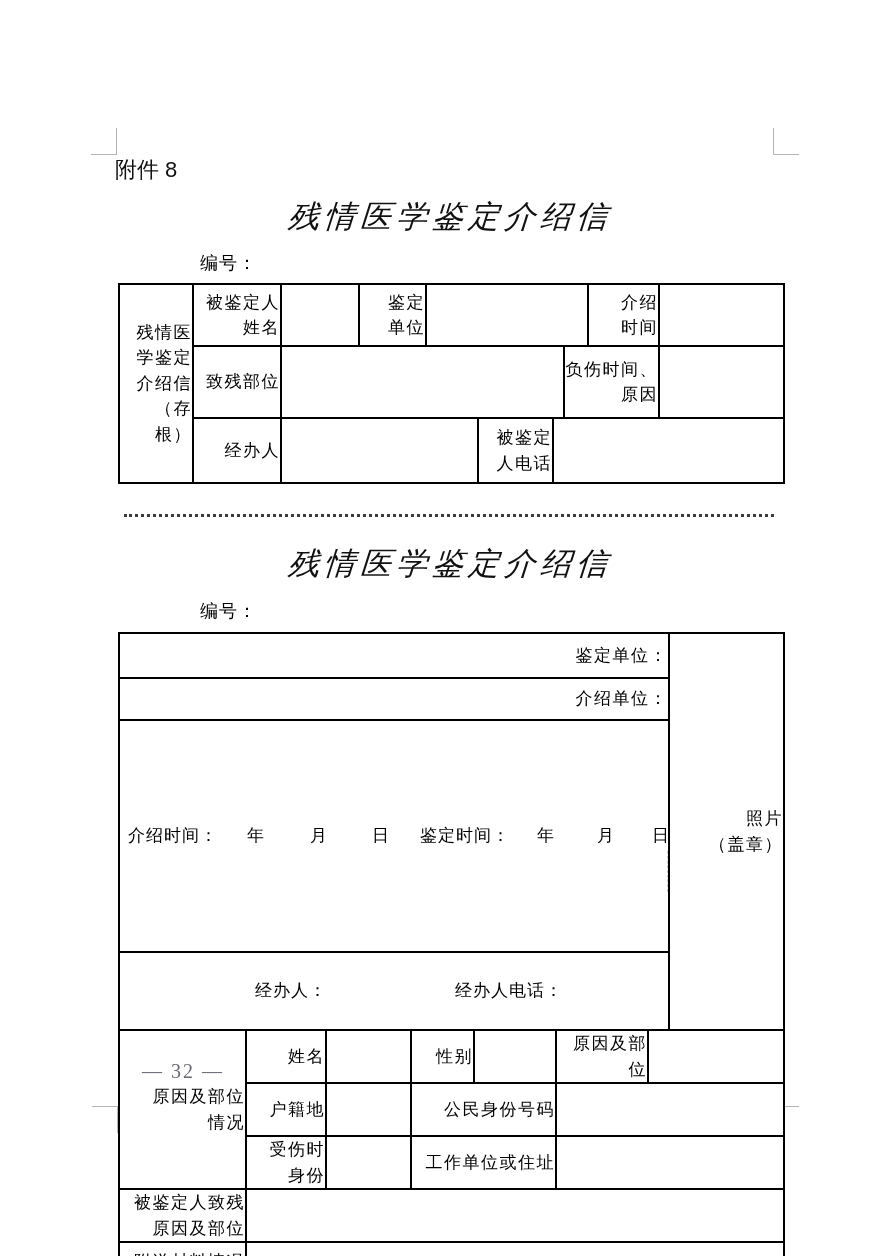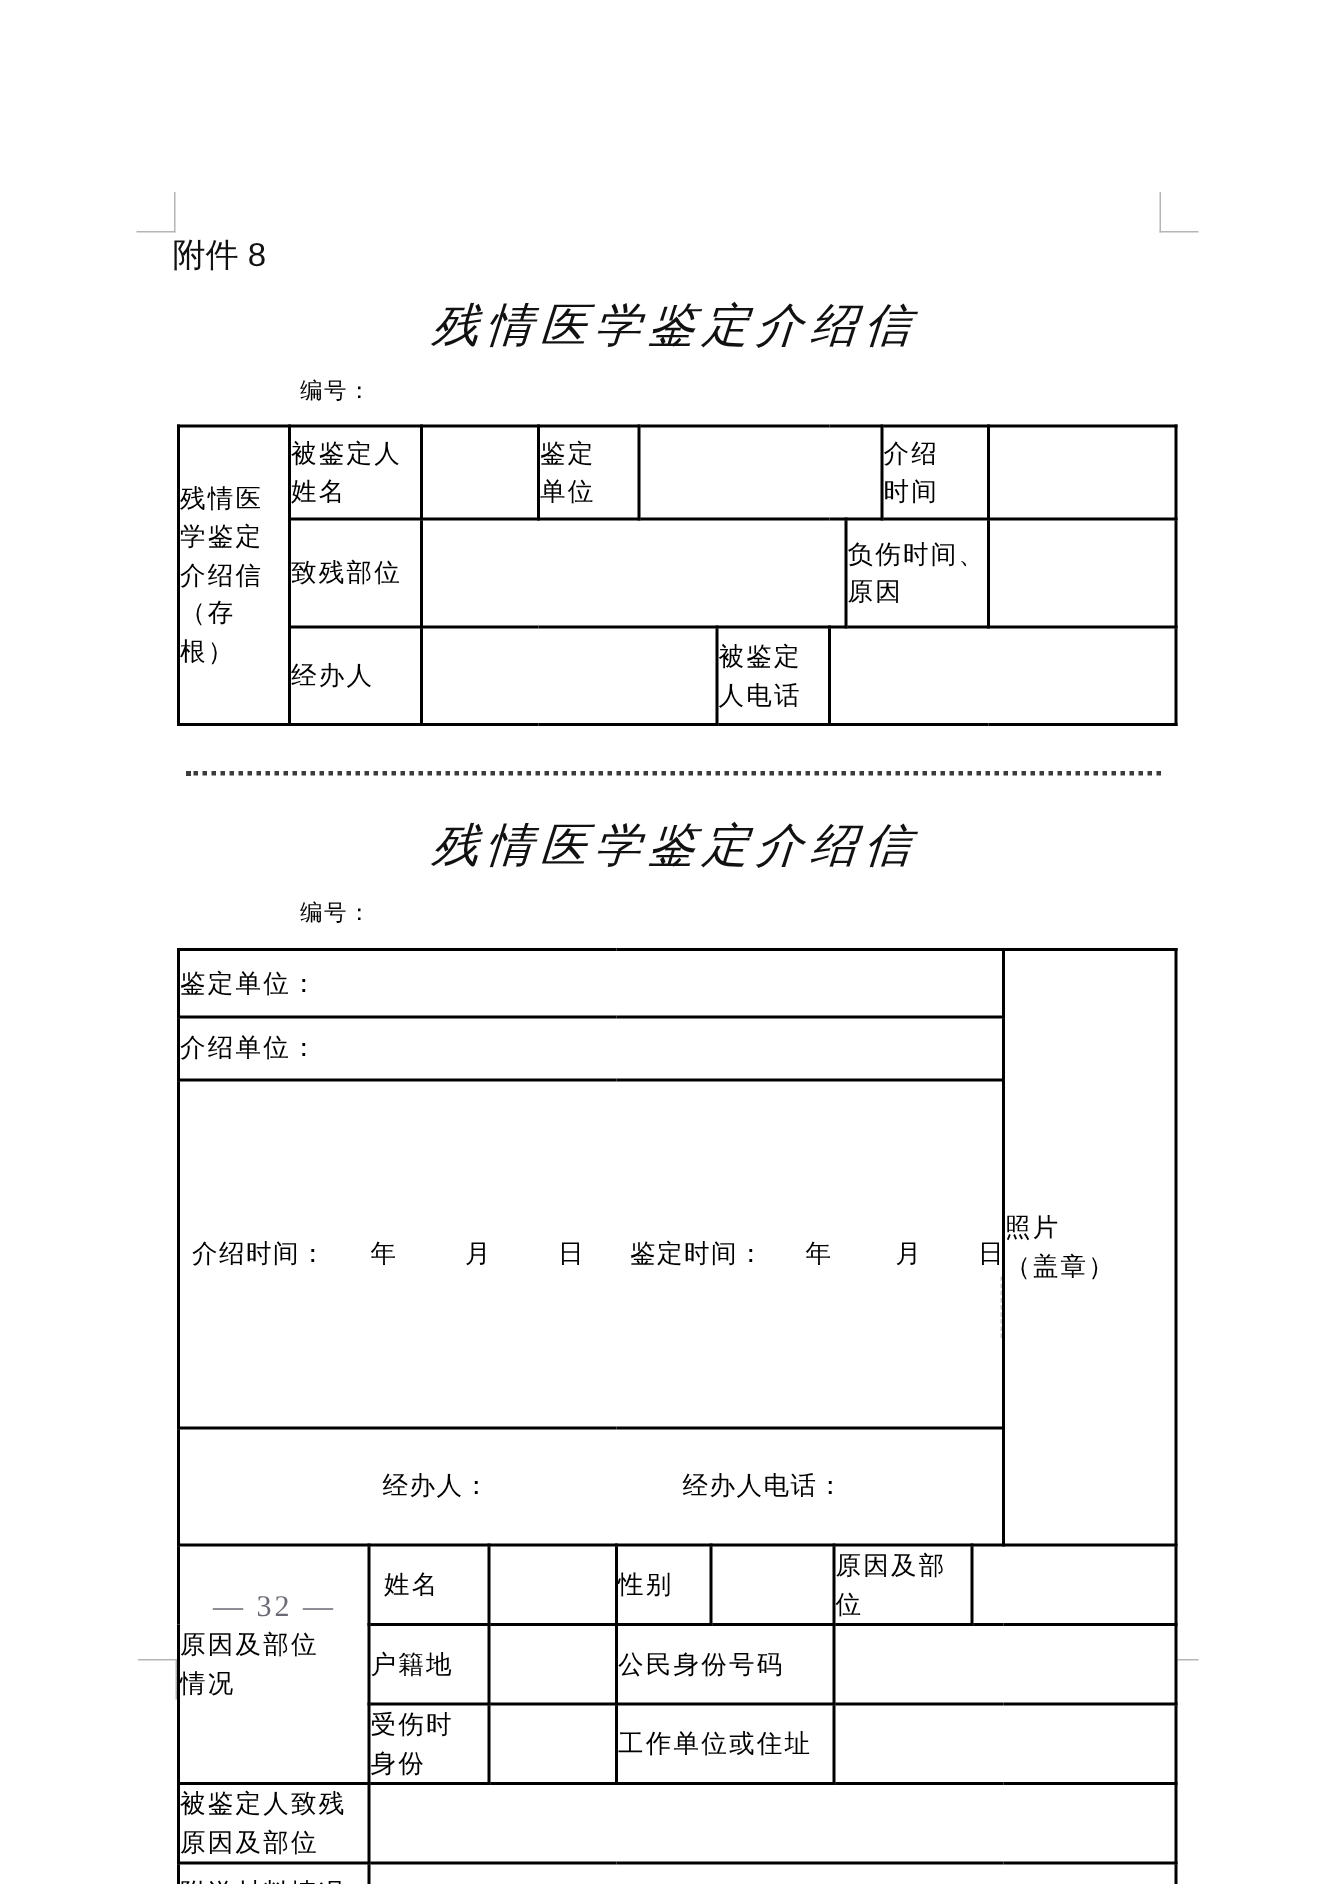--- a/index.html
+++ b/index.html
@@ -20,27 +20,27 @@
     font-family:"Liberation Sans","DejaVu Sans",sans-serif; color:#111;text-align:center;
   }
   .doc-title {
     position:absolute; left:118px; width:665px; text-align:center;
     font-size:31px; font-style:italic; letter-spacing:5px; color:#111;
     transform:skewX(-4deg);
   }
   .title1 { top:196px; }
   .title2 { top:543px; }
 
-  .numlabel { position:absolute; left:200px; font-size:15px; letter-spacing:1px; }
+  .numlabel { position:absolute; left:200px; font-size:18px; letter-spacing:1px; }
   .num1 { top:251px; }
   .num2 { top:599px; }
 
   table.form { position:absolute; border-collapse:collapse; table-layout:fixed; background:#fff; }
   table.form td {
-    border:2px solid #000; padding:0; text-align:left; vertical-align:middle;
+    border:2px solid #000; padding:0; text-align:right; vertical-align:middle;
     font-size:17px; line-height:1.5; white-space:pre-line; letter-spacing:1.5px;
     overflow:hidden;
   }
   .t1 { left:118px; top:283px; width:665px; }
   .t2 { left:118px; top:632px; width:665px; }
 
   td.leftpad { text-align:left; padding-left:9px; letter-spacing:1px; }
   td.rel { position:relative; }
   td .pos { position:absolute; top:50%; transform:translateY(-50%); white-space:nowrap; letter-spacing:1px; }
   td.ls-wide { letter-spacing:9px; text-indent:9px; }

